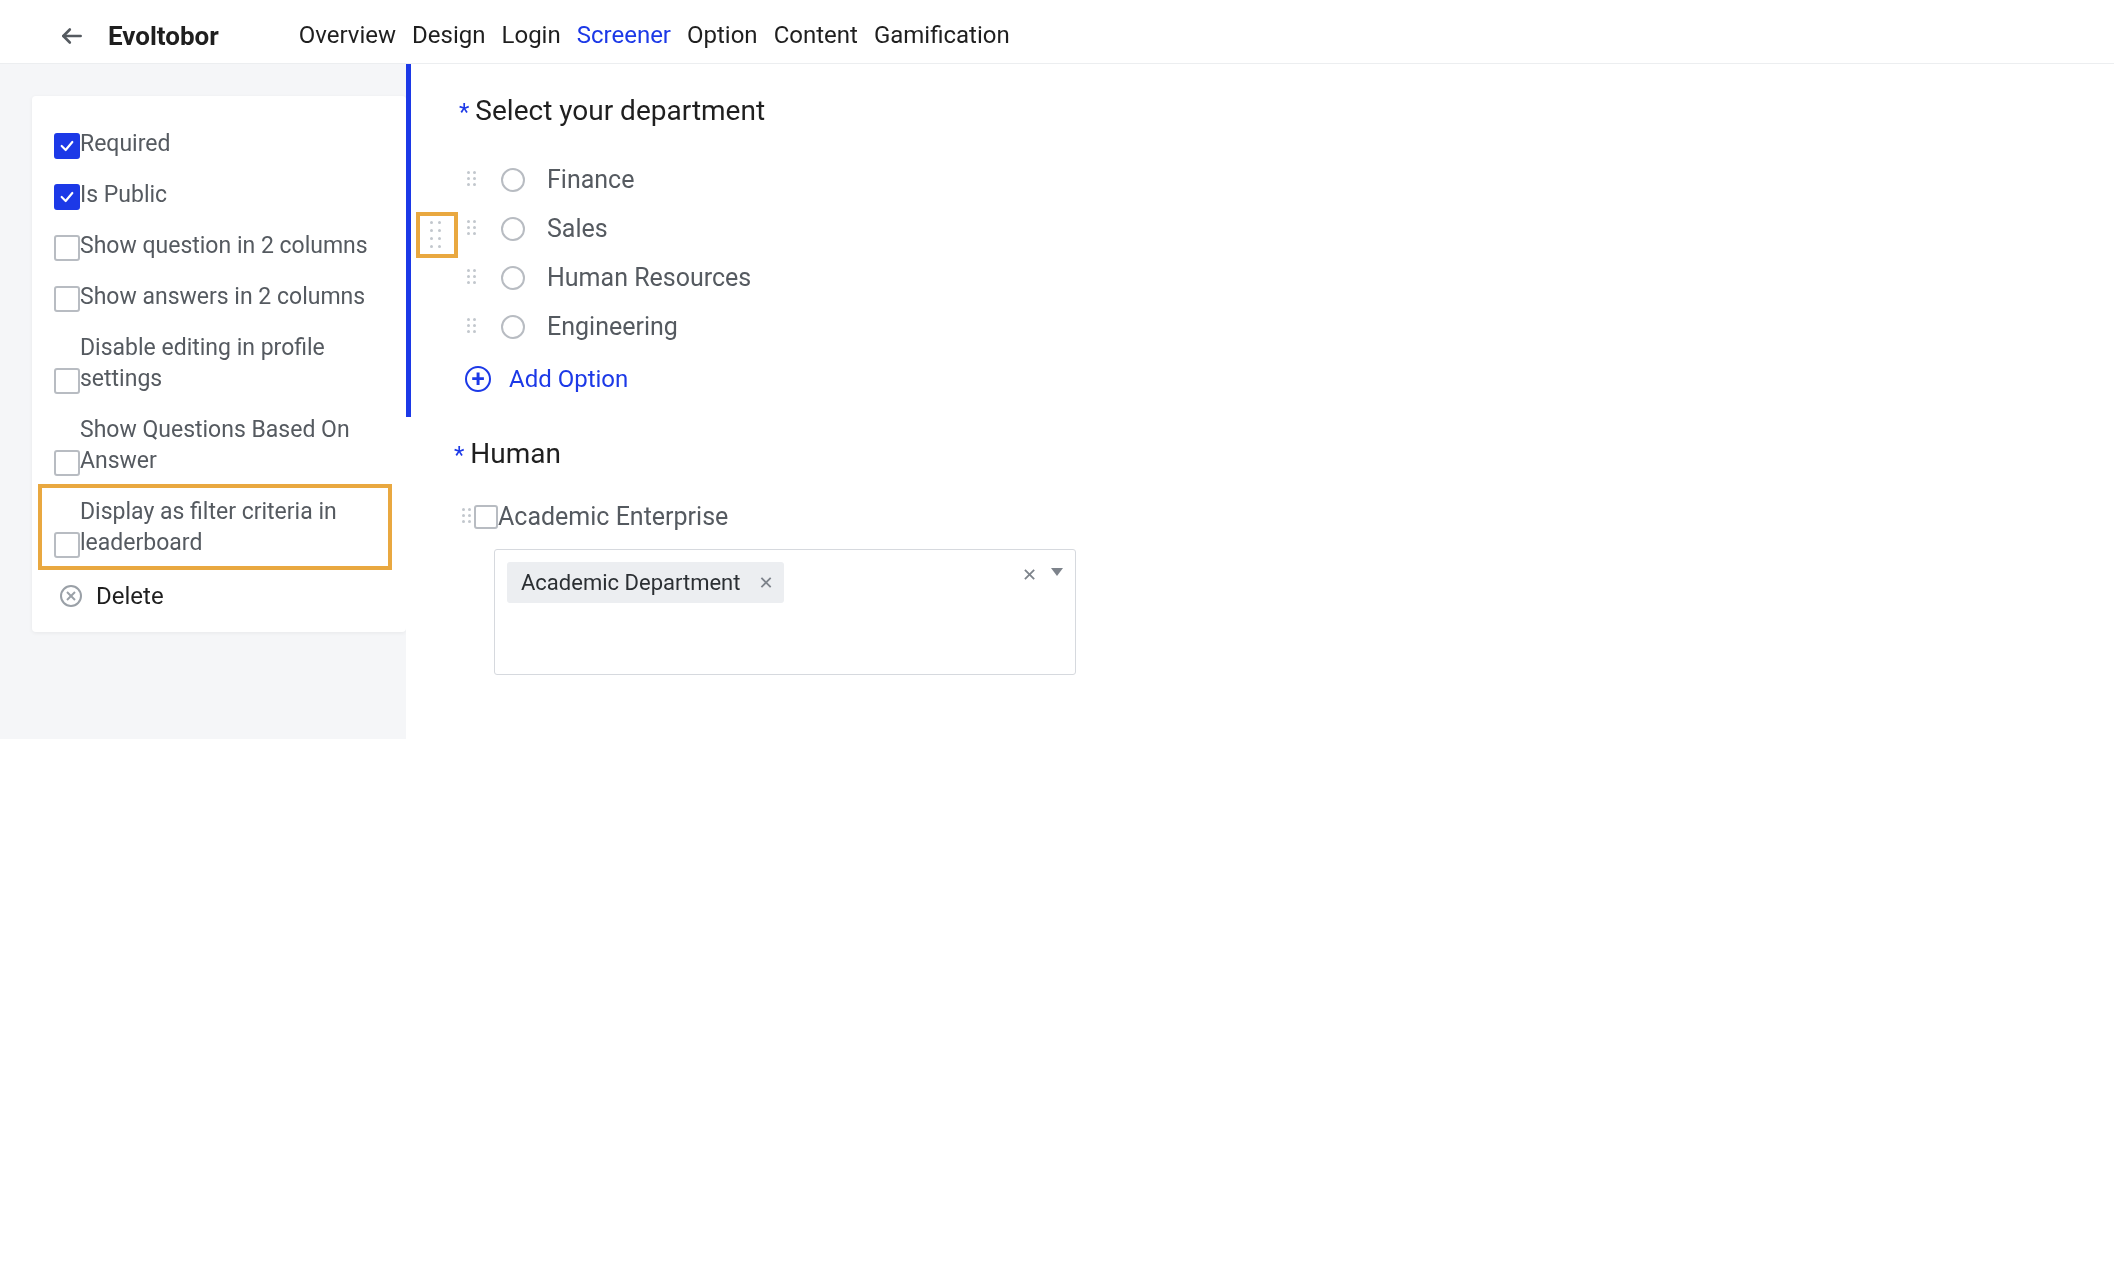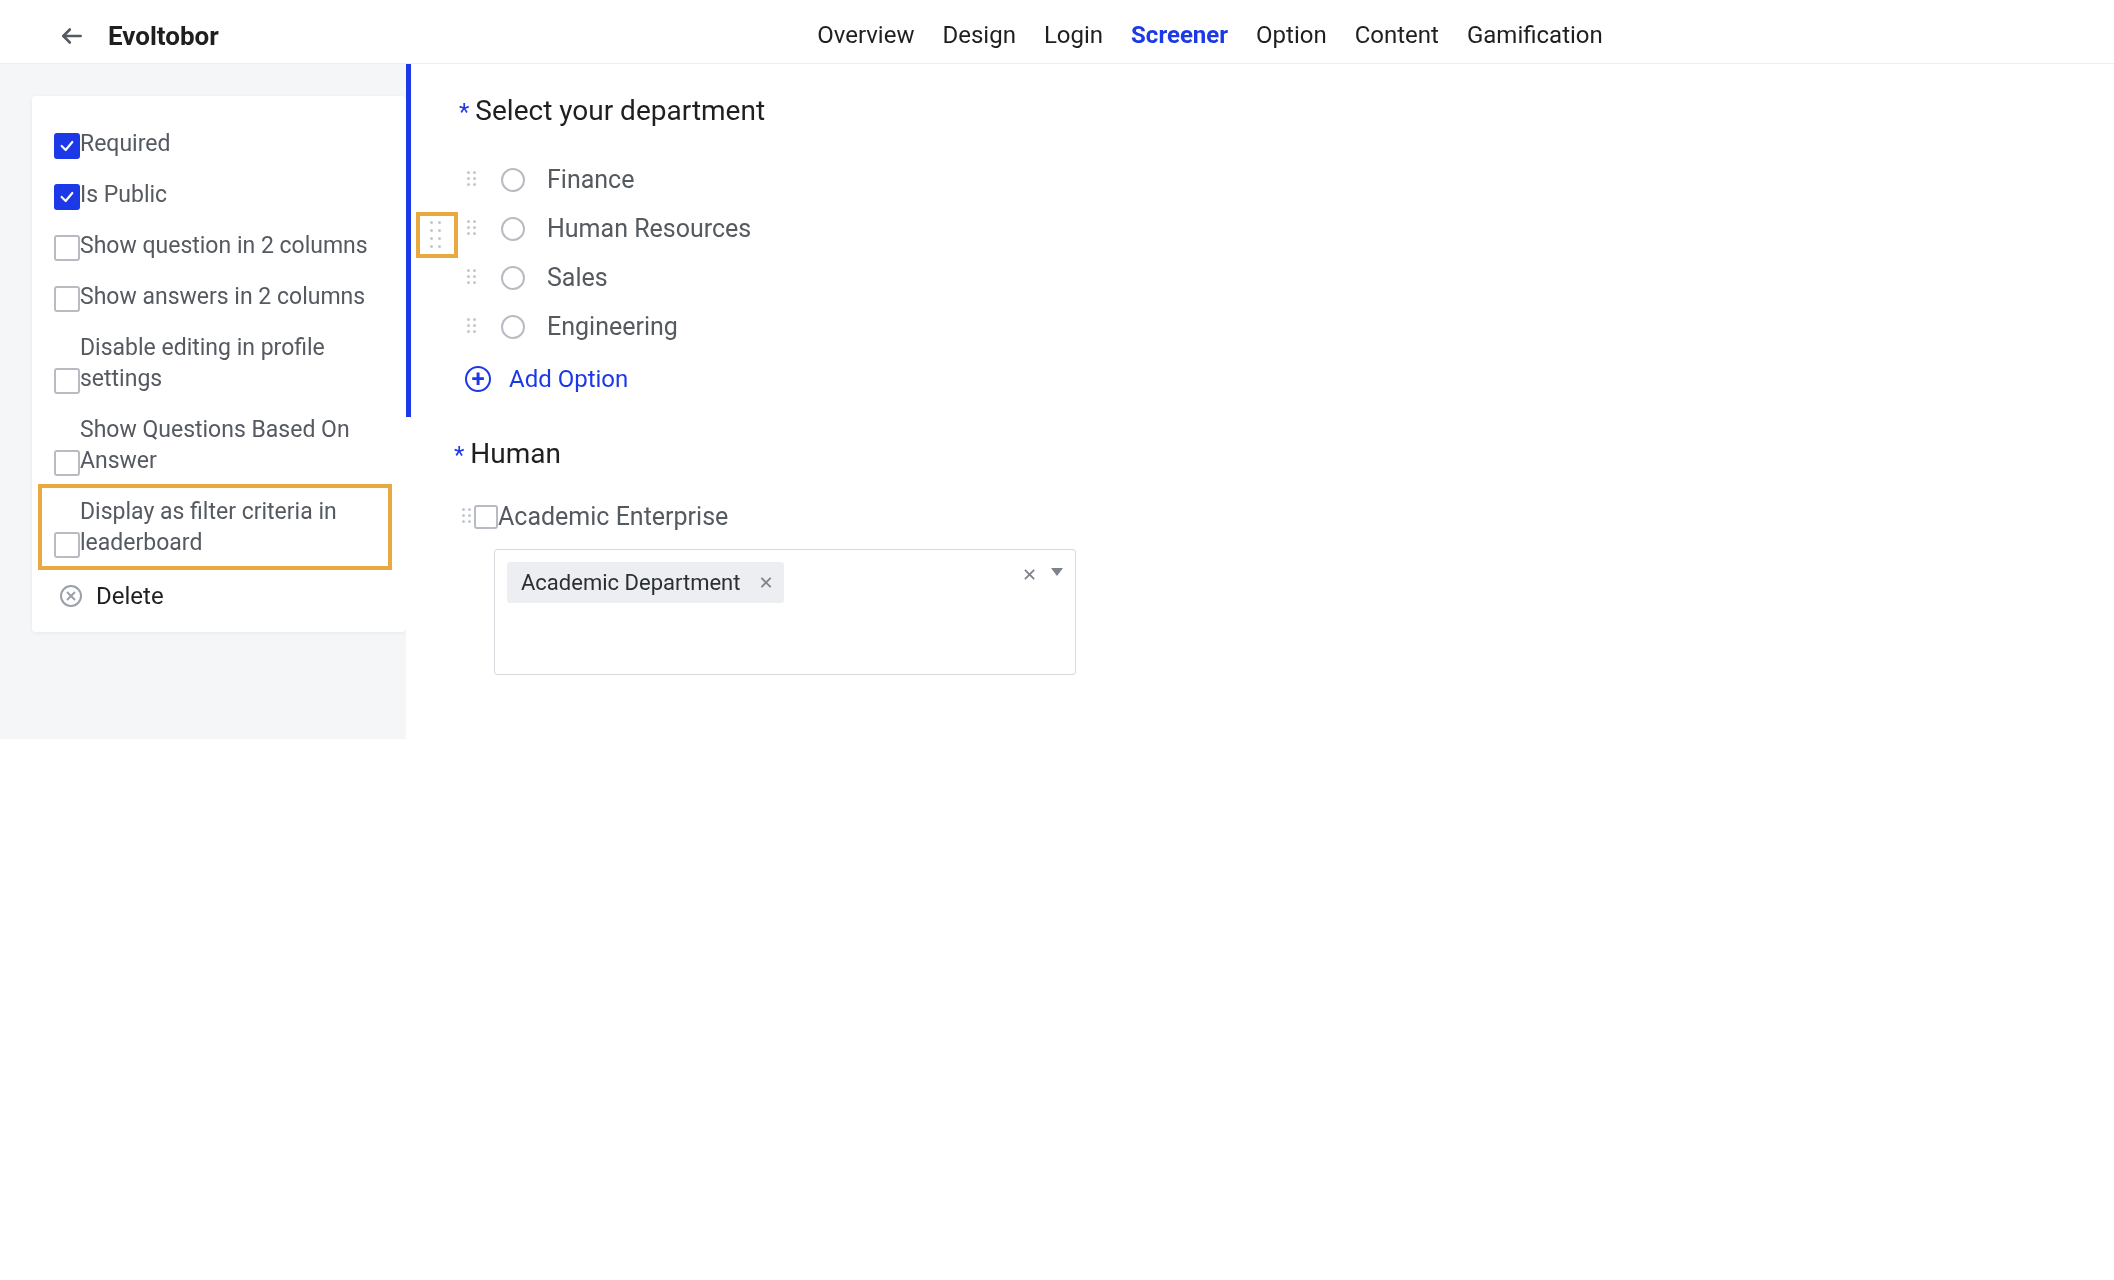--- a/index.html
+++ b/index.html
@@ -29,36 +29,36 @@
     color: #555a60;
   }
   .brand {
     font-weight: 700;
     font-size: 26px;
     margin-left: 10px;
     margin-right: 60px;
   }
   .tabs {
     display: flex;
-    gap: 12px;
+    gap: 0;
     flex: 1;
-    justify-content: flex-end;
+    justify-content: flex-start;
     max-width: 1320px;
   }
   .tab {
     padding: 18px 8px 16px 8px;
     font-size: 24px;
     color: #1f1f1f;
     cursor: pointer;
     border-bottom: 4px solid transparent;
     white-space: nowrap;
   }
   .tab.active {
     color: #1C39E7;
-    font-weight: 700;
+    font-weight: 400;
     border-bottom-color: #1C39E7;
   }
   
   .workspace {
     display: flex;
     background: #f5f6f8;
     min-height: calc(100% - 64px);
     padding: 0;
   }
   .sidebar-col {
@@ -396,33 +396,33 @@
       <div class="option-row">
         <div class="drag-dots">
             <span></span>
             <span></span>
             <span></span>
             <span></span>
             <span></span>
             <span></span>
           </div>
         <div class="radio-circle"></div>
-        <div>Human Resources</div>
+        <div>Sales</div>
       </div>
       <div class="option-row">
         <div class="drag-dots">
             <span></span>
             <span></span>
             <span></span>
             <span></span>
             <span></span>
             <span></span>
           </div>
         <div class="radio-circle"></div>
-        <div>Sales</div>
+        <div>Human Resources</div>
       </div>
       <div class="option-row">
         <div class="drag-dots">
             <span></span>
             <span></span>
             <span></span>
             <span></span>
             <span></span>
             <span></span>
           </div>

